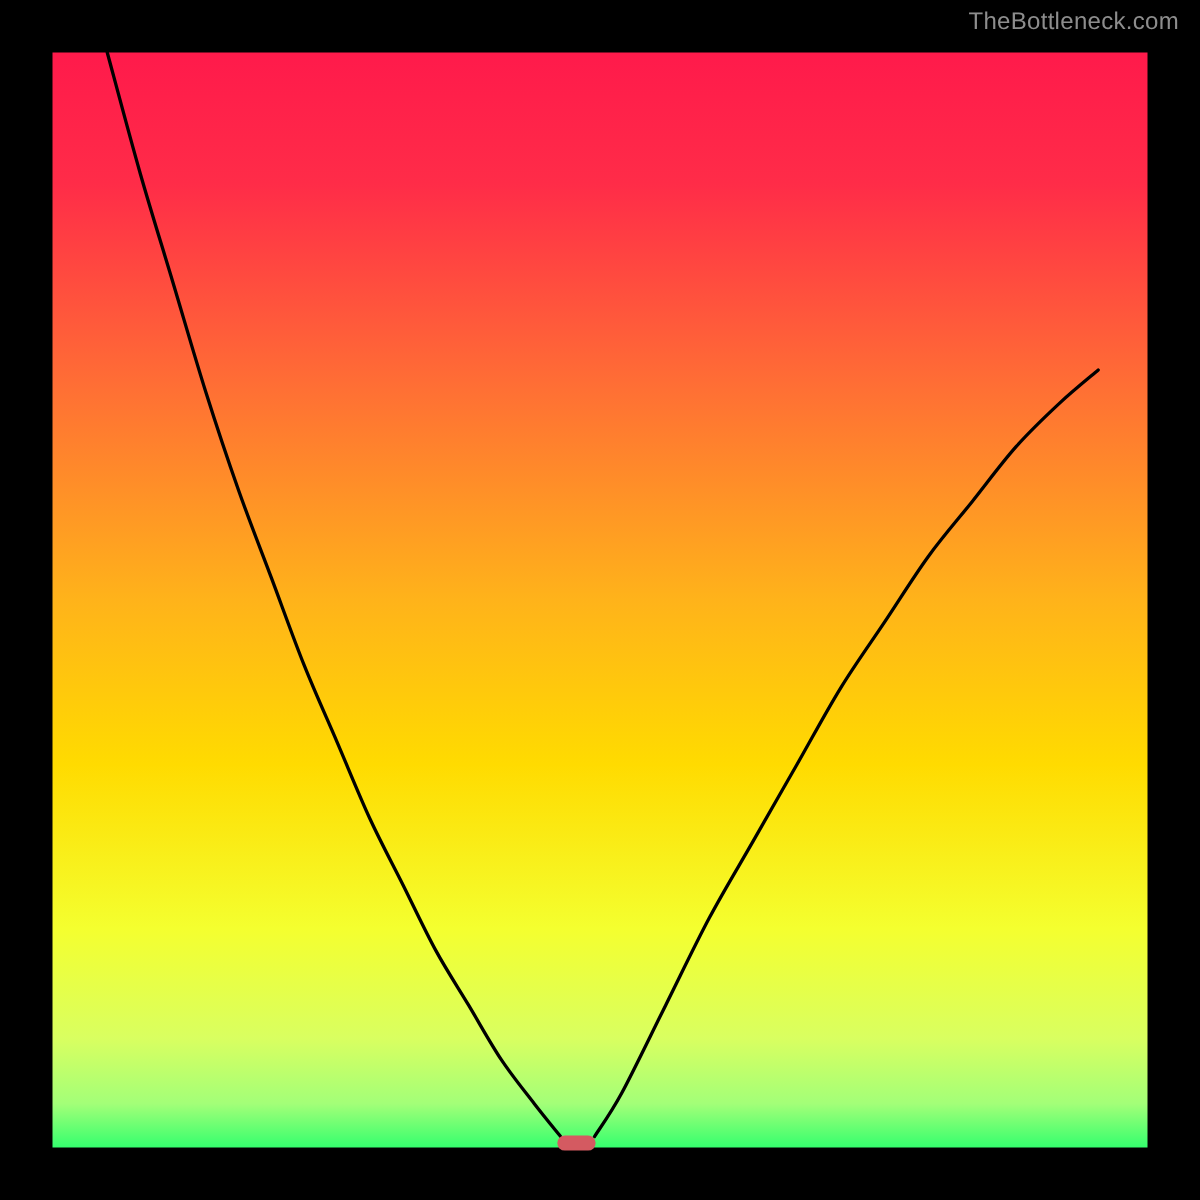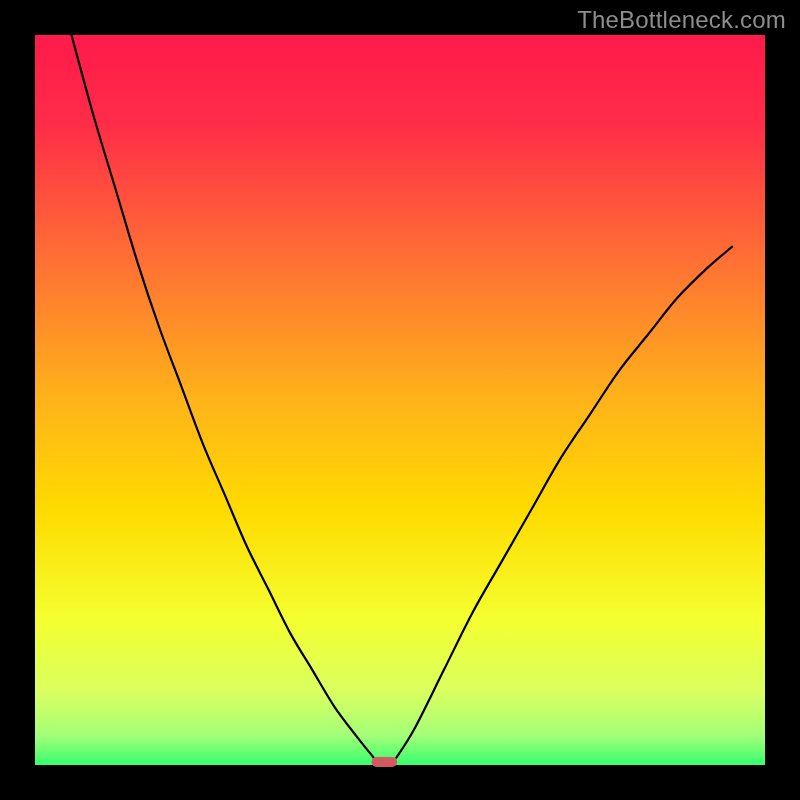--- a/index.html
+++ b/index.html
@@ -16,21 +16,21 @@
     width: 800px;
     height: 800px;
   }
   svg {
     display: block;
   }
   .watermark {
     position: absolute;
     top: 6px;
     right: 14px;
-    font-size: 24px;
+    font-size: 16px;
     color: #8d8d8d;
     font-weight: 400;
     letter-spacing: 0.2px;
     user-select: none;
   }
 </style>
 </head>
 <body>
 
 <div class="chart-wrap">

